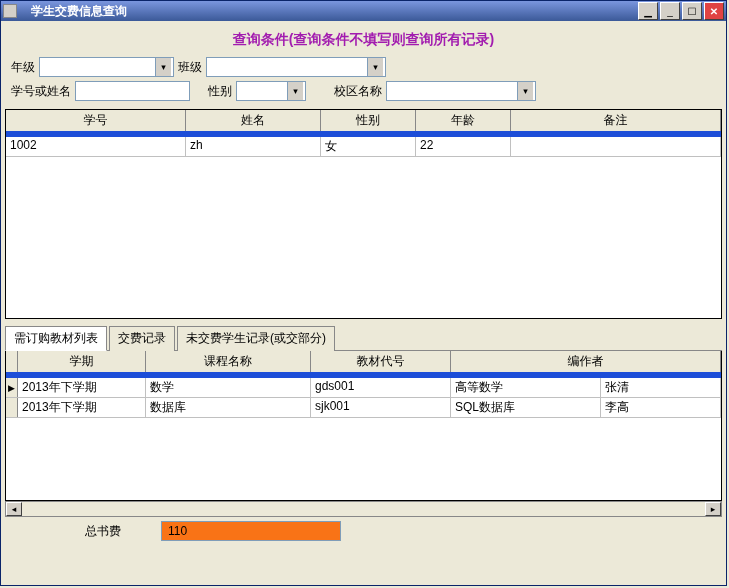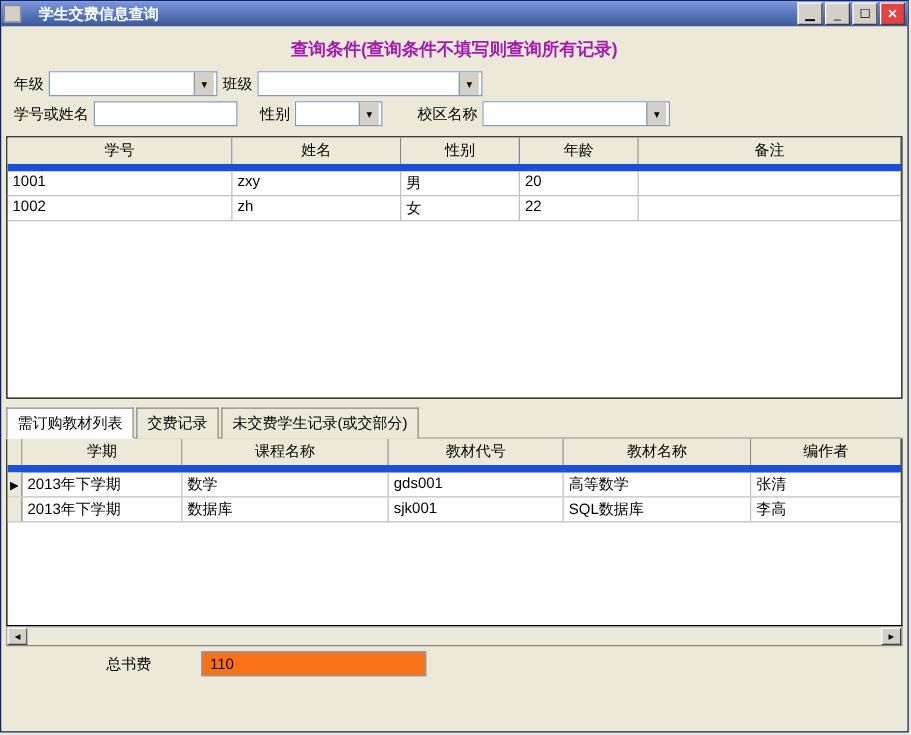--- a/index.html
+++ b/index.html
@@ -93,27 +93,20 @@
     <div class="grid" style="height:210px;margin-top:2px">
       <div class="grid-head">
         <div class="cell" style="width:180px">学号</div>
         <div class="cell" style="width:135px">姓名</div>
         <div class="cell" style="width:95px">性别</div>
         <div class="cell" style="width:95px">年龄</div>
         <div class="cell" style="flex:1">备注</div>
       </div>
       <div id="grid1-body">
           <div class="grid-row">
-            <div class="cell" style="width:180px">1001</div>
-            <div class="cell" style="width:135px">zxy</div>
-            <div class="cell" style="width:95px">男</div>
-            <div class="cell" style="width:95px">20</div>
-            <div class="cell" style="flex:1"></div>
-          </div>
-          <div class="grid-row">
             <div class="cell" style="width:180px">1002</div>
             <div class="cell" style="width:135px">zh</div>
             <div class="cell" style="width:95px">女</div>
             <div class="cell" style="width:95px">22</div>
             <div class="cell" style="flex:1"></div>
           </div>
         </div>
     </div>
 
     <div class="tabs">
@@ -121,21 +114,20 @@
       <div class="tab">交费记录</div>
       <div class="tab">未交费学生记录(或交部分)</div>
     </div>
 
     <div class="grid" style="height:150px;border-top:none">
       <div class="grid-head">
         <div class="row-mark"></div>
         <div class="cell" style="width:128px">学期</div>
         <div class="cell" style="width:165px">课程名称</div>
         <div class="cell" style="width:140px">教材代号</div>
-        <div class="cell" style="width:150px">教材名称</div>
         <div class="cell" style="flex:1">编作者</div>
       </div>
       <div id="grid2-body">
           <div class="grid-row">
             <div class="row-mark">▶</div>
             <div class="cell" style="width:128px">2013年下学期</div>
             <div class="cell" style="width:165px">数学</div>
             <div class="cell" style="width:140px">gds001</div>
             <div class="cell" style="width:150px">高等数学</div>
             <div class="cell" style="flex:1">张清</div>

